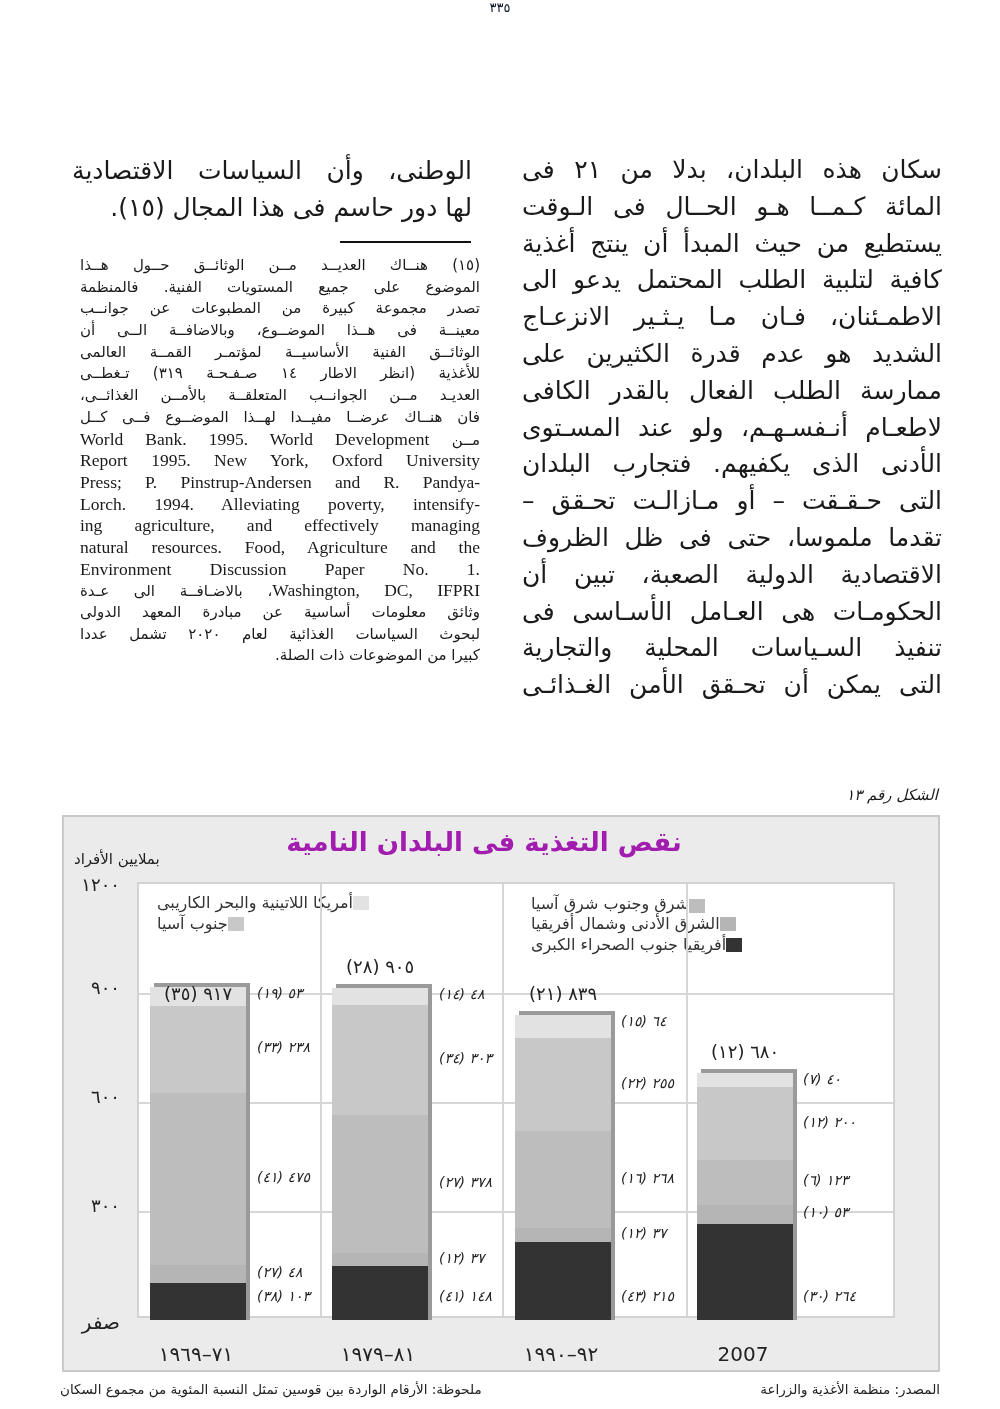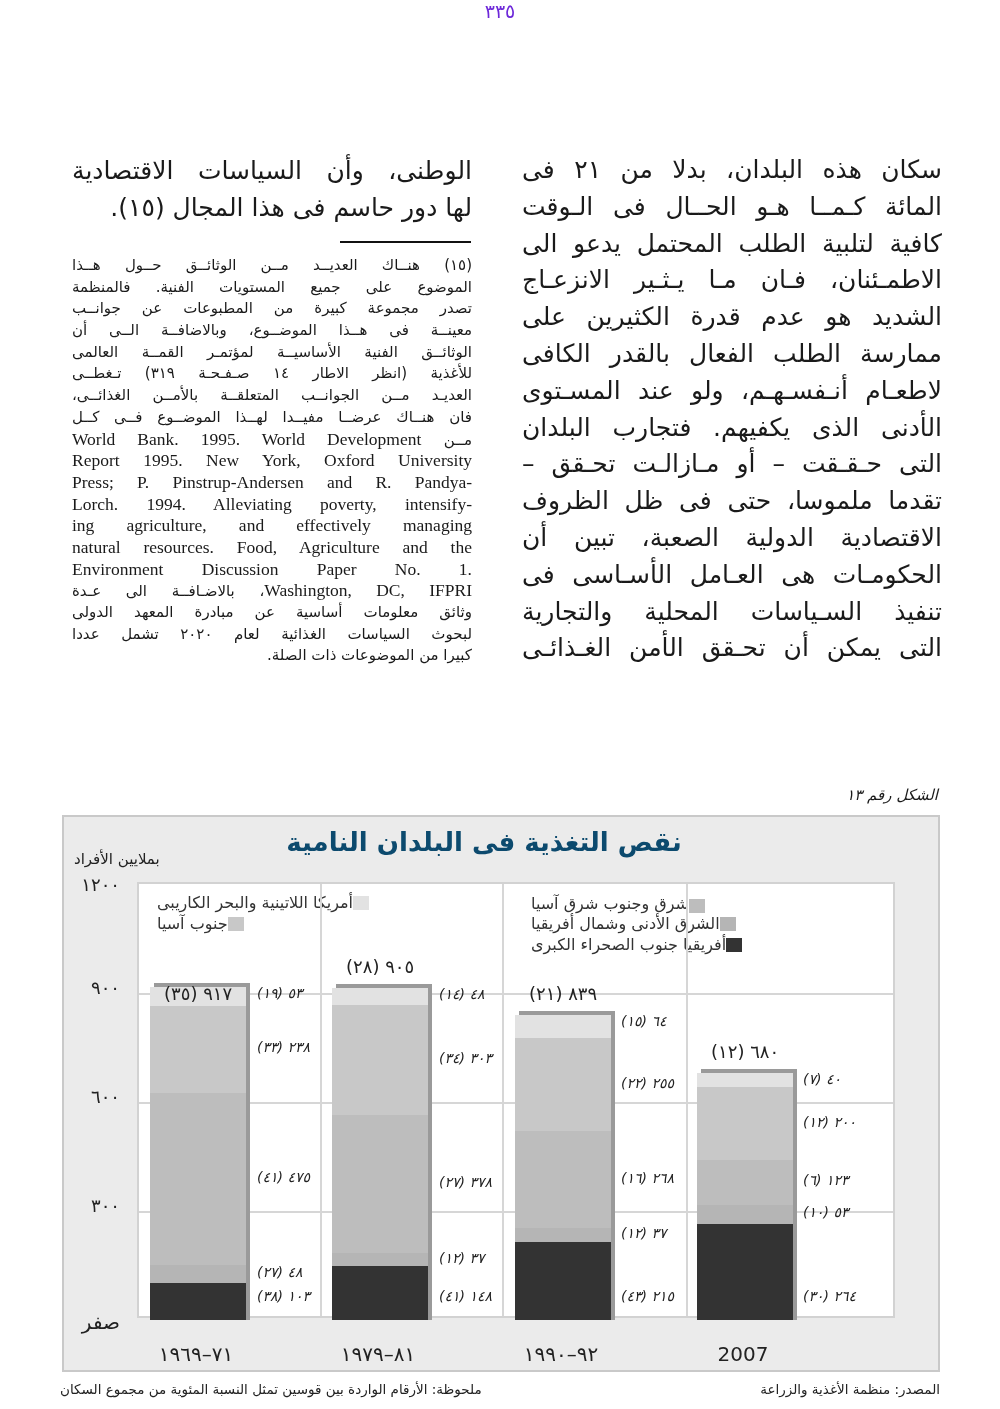--- a/index.html
+++ b/index.html
@@ -1,41 +1,41 @@
 <!DOCTYPE html>
 <html><head>
 <meta charset="utf-8">
 <style>
   * { box-sizing: border-box; margin: 0; padding: 0; }
   html, body { width: 1000px; height: 1409px; background: #ffffff; overflow: hidden; }
   body { position: relative; font-family: "DejaVu Sans", sans-serif; color: #1a1a1a; }
 
-  .page-number { position: absolute; top: 0; left: 0; width: 1000px; text-align: center; font-size: 19px; font-family: "DejaVu Sans", sans-serif; color: #6d28d9; }
+  .page-number { position: absolute; top: 0; left: 0; width: 1000px; text-align: center; font-size: 13px; font-family: "DejaVu Sans", sans-serif; color: #0f172a; }
 
   .col { position: absolute; direction: rtl; }
   .main-col { left: 522px; top: 152px; width: 420px; }
   .main-col .line { height: 36.8px; line-height: 36.8px; font-size: 25px; text-align: justify; text-align-last: justify; white-space: nowrap; overflow: hidden; letter-spacing: 0.3px; }
 
   .left-col { left: 72px; top: 152px; width: 400px; }
   .left-col .line { height: 37px; line-height: 37px; font-size: 25px; text-align: justify; text-align-last: justify; white-space: nowrap; overflow: hidden; }
   .left-col .line.last { text-align-last: right; }
 
   .fn-rule { position: absolute; left: 340px; top: 241px; width: 131px; height: 2px; background: #111; }
 
-  .footnotes { position: absolute; left: 72px; top: 255px; width: 400px; direction: rtl; }
+  .footnotes { position: absolute; left: 80px; top: 255px; width: 400px; direction: rtl; }
   .footnotes .fline { height: 21.7px; line-height: 21.7px; font-size: 15px; text-align: justify; text-align-last: justify; white-space: nowrap; overflow: hidden; }
   .footnotes .fline.en { direction: ltr; font-family: "Liberation Serif", serif; font-size: 17.5px; }
   .footnotes .fline.mixed { direction: rtl; }
   .footnotes .fline.last { text-align-last: right; }
   .en-span { font-family: "Liberation Serif", serif; font-size: 17.5px; direction: ltr; unicode-bidi: embed; }
 
   .fig-label { position: absolute; right: 62px; top: 786px; font-size: 15px; font-style: italic; direction: rtl; }
 
   .chart-frame { position: absolute; left: 62px; top: 815px; width: 878px; height: 557px; background: #ebebeb; border: 2px solid #c9c9c9; }
-  .chart-title { position: absolute; left: 200px; top: 10px; width: 440px; text-align: center; font-size: 26px; font-weight: bold; direction: rtl; color: #0c4a6e; }
+  .chart-title { position: absolute; left: 200px; top: 10px; width: 440px; text-align: center; font-size: 26px; font-weight: bold; direction: rtl; color: #a21caf; }
   .y-unit { position: absolute; left: 10px; top: 33px; font-size: 15px; direction: rtl; color: #222; }
 
   .plot { position: absolute; left: 73px; top: 65px; width: 758px; height: 436px; background: #ffffff; border: 2px solid #d2d2d2; }
   .vgrid { position: absolute; top: 0; width: 2px; height: 100%; background: #d6d6d6; }
   .hgrid { position: absolute; left: 0; width: 100%; height: 2px; background: #d6d6d6; }
 
   .ytick { position: absolute; left: 0; width: 62px; text-align: right; font-size: 18px; color: #222; padding-right: 6px; }
 
   .bar { position: absolute; width: 96px; }
   .bar-shadow { position: absolute; border-top: 4px solid #9a9a9a; border-right: 4px solid #9a9a9a; }
@@ -55,20 +55,21 @@
   .footer-note { position: absolute; left: 60px; top: 1381px; font-size: 13.5px; direction: rtl; color: #222; }
 </style>
 </head>
 <body>
 
 <div class="page-number">٣٣٥</div>
 
 <div class="col main-col" id="main-col">
     <div class="line">سكان هذه البلدان، بدلا من ٢١ فى</div>
     <div class="line">المائة كـمــا هـو الحــال فى الـوقت</div>
+    <div class="line">يستطيع من حيث المبدأ أن ينتج أغذية</div>
     <div class="line">كافية لتلبية الطلب المحتمل يدعو الى</div>
     <div class="line">الاطمـئنان، فـان مـا يـثـير الانزعـاج</div>
     <div class="line">الشديد هو عدم قدرة الكثيرين على</div>
     <div class="line">ممارسة الطلب الفعال بالقدر الكافى</div>
     <div class="line">لاطعـام أنـفسـهـم، ولو عند المسـتوى</div>
     <div class="line">الأدنى الذى يكفيهم. فتجارب البلدان</div>
     <div class="line">التى حـقـقت – أو مـازالـت تحـقق –</div>
     <div class="line">تقدما ملموسا، حتى فى ظل الظروف</div>
     <div class="line">الاقتصادية الدولية الصعبة، تبين أن</div>
     <div class="line">الحكومـات هى العـامل الأسـاسى فى</div>

